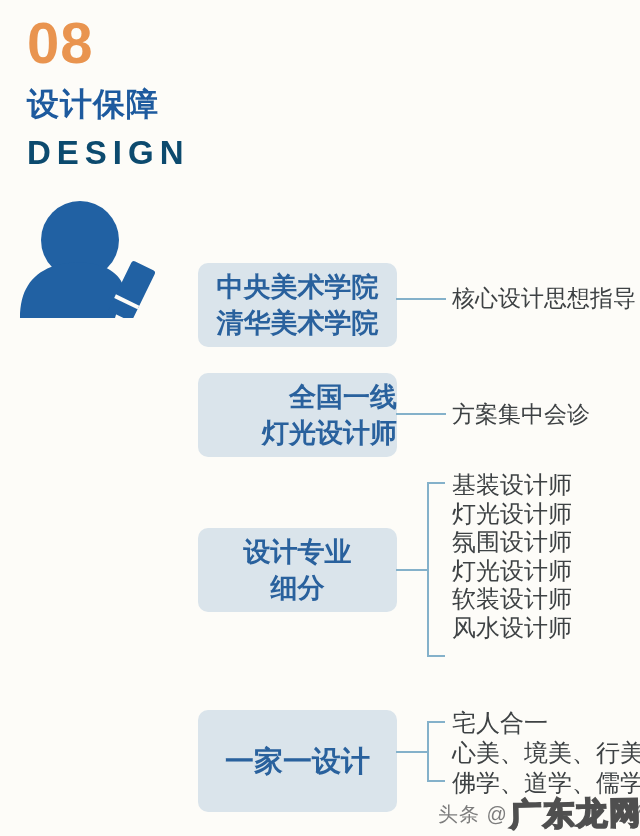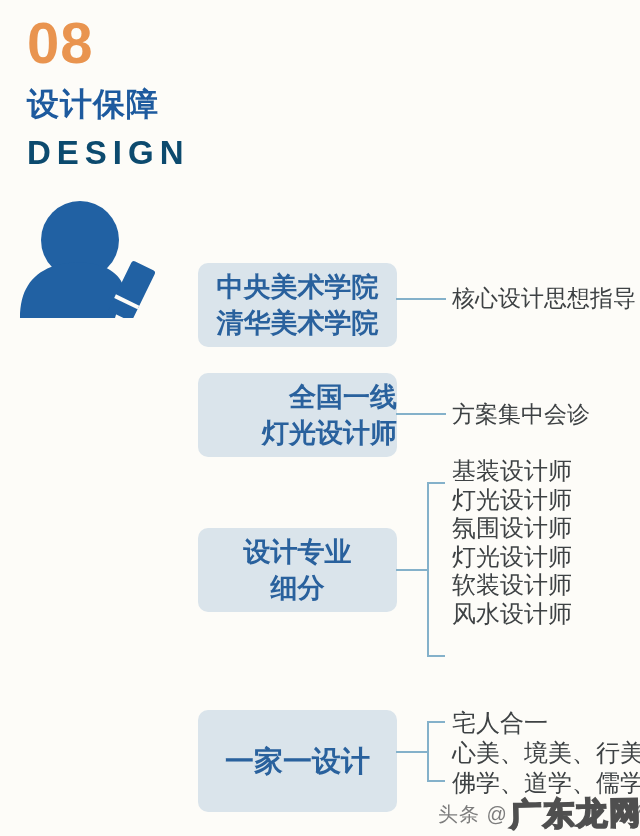--- a/index.html
+++ b/index.html
@@ -114,21 +114,21 @@
   <div class="leaf-label" style="top:400px;">方案集中会诊</div>
 
   <div class="node-box" style="top:528px;height:84px;">
     <span>设计专业</span>
     <span>细分</span>
   </div>
   <div class="hline" style="left:396px;top:569px;width:33px;"></div>
   <div class="vline" style="left:427px;top:483px;height:174px;"></div>
   <div class="stub" style="left:427px;top:482px;width:18px;"></div>
   <div class="stub" style="left:427px;top:655px;width:18px;"></div>
-  <div class="leaf-list list-s3" style="top:457px;">
+  <div class="leaf-list list-s3" style="top:471px;">
     <span class="leaf-item">基装设计师</span>
     <span class="leaf-item">灯光设计师</span>
     <span class="leaf-item">氛围设计师</span>
     <span class="leaf-item">灯光设计师</span>
     <span class="leaf-item">软装设计师</span>
     <span class="leaf-item">风水设计师</span>
   </div>
 
   <div class="node-box single" style="top:710px;height:102px;">
     <span>一家一设计</span>

